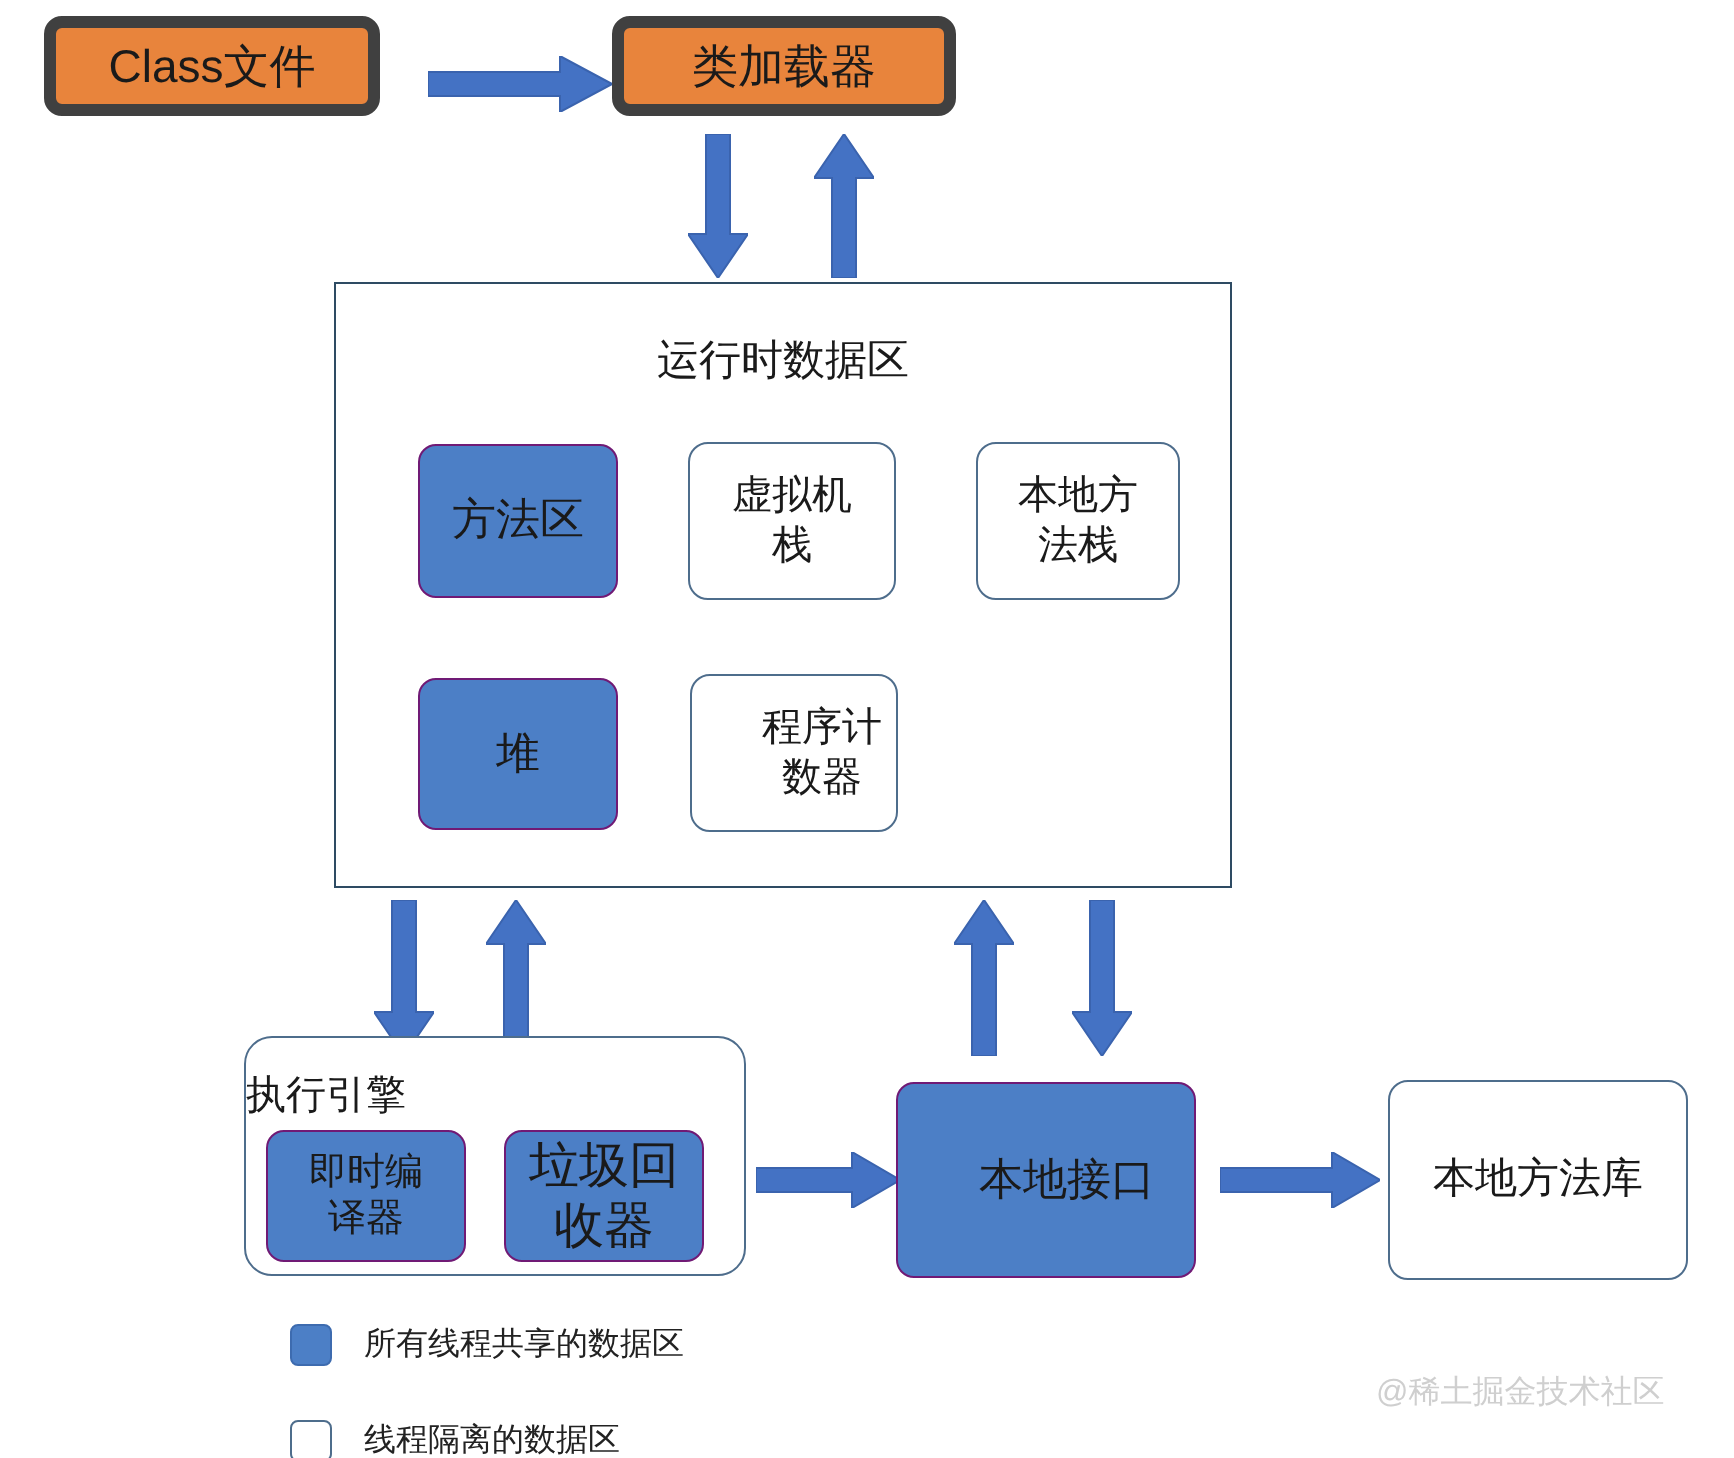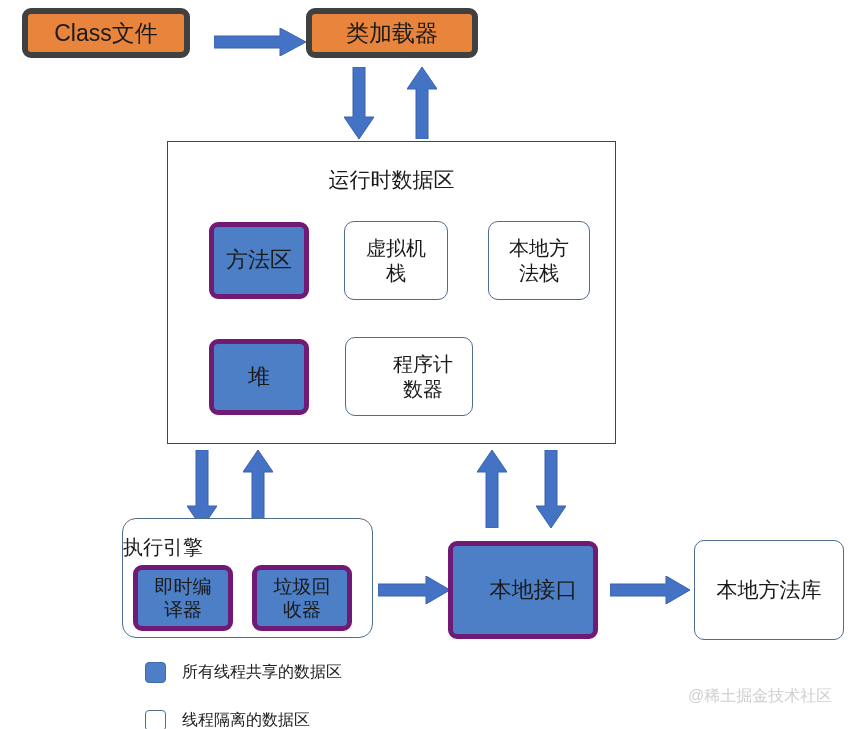--- a/index.html
+++ b/index.html
@@ -33,21 +33,21 @@
 
   .node.orange {
     background: #E8843C;
     border: 6px solid #404040;
     border-radius: 9px;
     font-size: 23px;
   }
 
   .node.blue {
     background: #4C7FC6;
-    border: 5px solid #701a75;
+    border: 1px solid #701a75;
     border-radius: 9px;
     font-size: 22px;
   }
 
   .node.white {
     background: #ffffff;
     border: 1px solid #4E6D8C;
     border-radius: 10px;
     font-size: 20px;
   }
@@ -165,21 +165,21 @@
   <div class="node blue" style="left:209px; top:222px; width:100px; height:77px;">方法区</div>
 
   <div class="node white" style="left:344px; top:221px; width:104px; height:79px;">虚拟机
 栈</div>
 
   <div class="node white" style="left:488px; top:221px; width:102px; height:79px;">本地方
 法栈</div>
 
   <div class="node blue" style="left:209px; top:339px; width:100px; height:76px;">堆</div>
 
-  <div class="node white" style="left:345px; top:337px; width:128px; height:79px;padding-left:28px;">程序计
+  <div class="node white" style="left:345px; top:337px; width:104px; height:79px;padding-left:28px;">程序计
 数器</div>
 
   <div class="arrow" style="left:187px; top:450px;">
     <svg width="30" height="78" viewBox="0 0 30 78">
       <polygon points="9,0 21,0 21,56 30,56 15,78 0,56 9,56" fill="#4472C4" stroke="#3A63AE" stroke-width="1"></polygon>
     </svg>
   </div>
 
   <div class="arrow" style="left:243px; top:450px;">
     <svg width="30" height="78" viewBox="0 0 30 78">
@@ -199,21 +199,21 @@
     </svg>
   </div>
 
   <div class="subpanel" style="left:122px; top:518px; width:251px; height:120px;">
     <div class="subpanel-title" style="top:15px;">执行引擎</div>
   </div>
 
   <div class="node blue" style="left:133px; top:565px; width:100px; height:66px; font-size:19px;">即时编
 译器</div>
 
-  <div class="node blue" style="left:252px; top:565px; width:100px; height:66px; font-size:19px;">垃圾回
+  <div class="node blue" style="left:252px; top:565px; width:100px; height:66px; font-size:25px;">垃圾回
 收器</div>
 
   <div class="arrow" style="left:378px; top:576px;">
     <svg width="72" height="28" viewBox="0 0 72 28">
       <polygon points="0,8 48,8 48,0 72,14 48,28 48,20 0,20" fill="#4472C4" stroke="#3A63AE" stroke-width="1"></polygon>
     </svg>
   </div>
 
   <div class="node blue" style="left:448px; top:541px; width:150px; height:98px;padding-left:21px;">本地接口</div>
 

